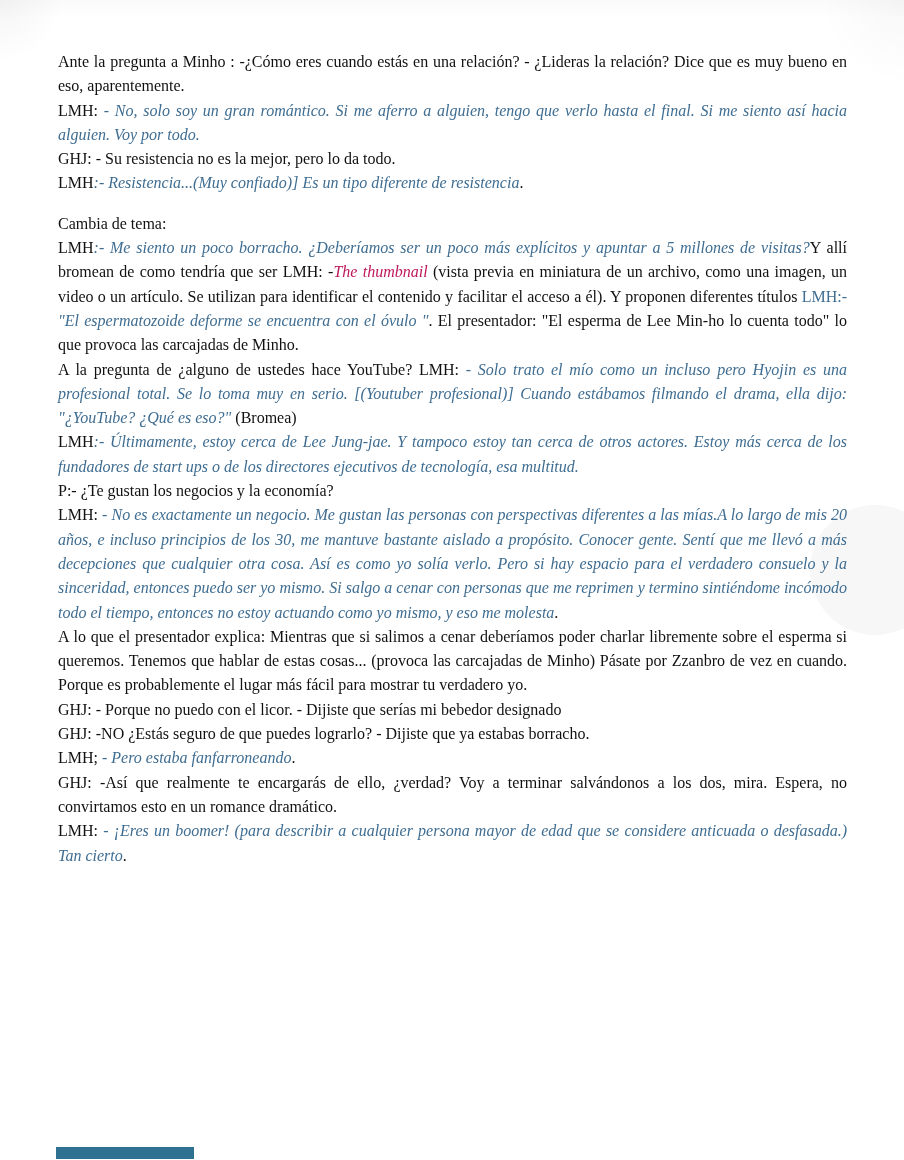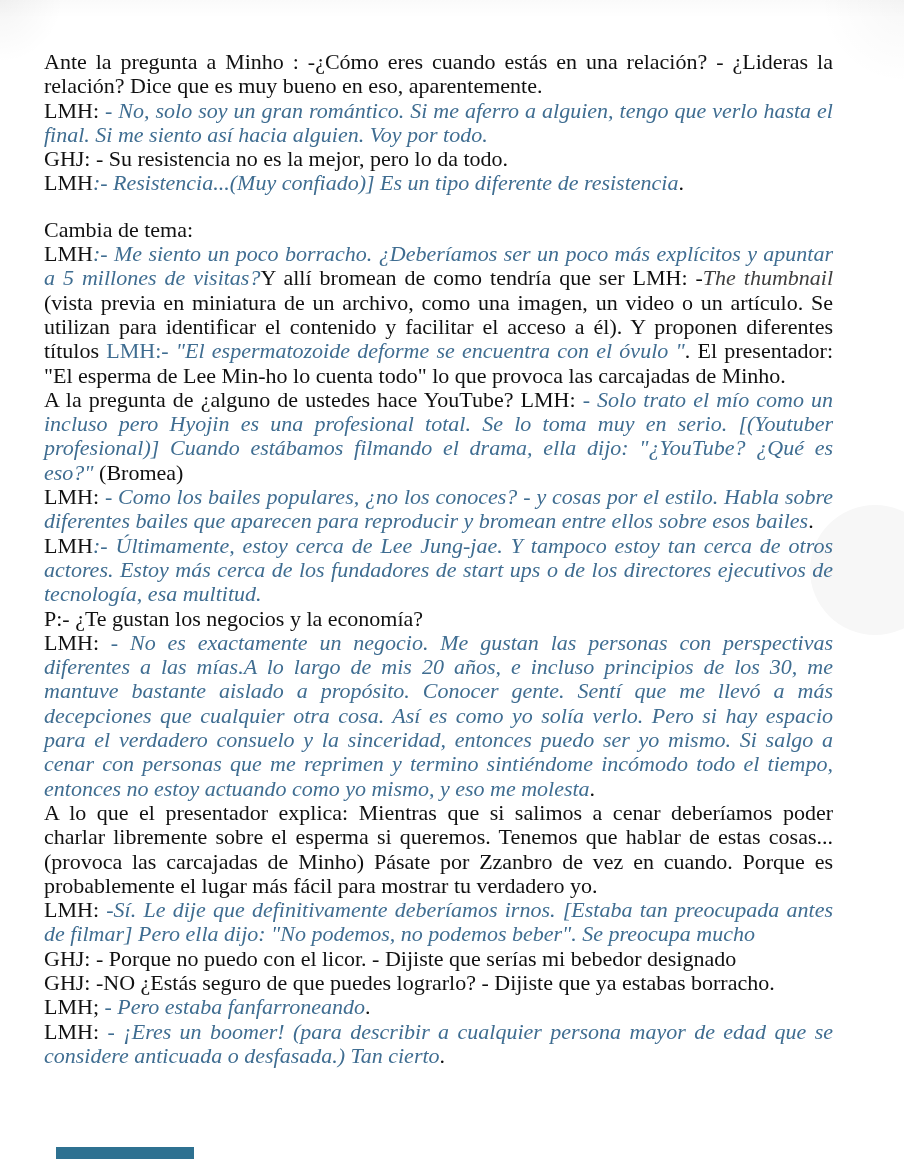--- a/index.html
+++ b/index.html
@@ -28,39 +28,39 @@
     position: absolute;
     width: 130px;
     height: 130px;
     border-radius: 50%;
     right: -36px;
     top: 505px;
     background: #f7f7f7;
   }
   .doc {
     position: absolute;
-    left: 44px;
+    left: 58px;
     top: 50px;
     width: 789px;
     color: #111111;
-    font-size: 22px;
+    font-size: 16px;
     line-height: 24.3px;
     text-align: justify;
   }
   .doc p {
     margin: 0;
     padding: 0;
   }
   .doc p.gap {
-    margin-top: 22px;
+    margin-top: 16px;
   }
   .seg-n  { color: #111111; font-style: normal; }
   .seg-i  { color: #3f6d91; font-style: italic; }
   .seg-t  { color: #3f6d91; font-style: normal; }
-  .seg-bi { color: #404040; font-style: italic; margin-top: 48px; }
+  .seg-bi { color: #be185d; font-style: italic; margin-top: 48px; }
   .bottom-bar {
     position: absolute;
     left: 56px;
     top: 1147px;
     width: 138px;
     height: 12px;
     background: #2e7191;
   }
 </style>
 </head>
@@ -70,25 +70,24 @@
 <div class="corner-circle"></div>
 
 <div class="doc" id="doc">
     <p><span class="seg-n">Ante la  pregunta a Minho : -¿Cómo eres cuando estás en una relación? - ¿Lideras la relación? Dice que es muy bueno en eso, aparentemente.</span></p>
     <p><span class="seg-n">LMH: </span><span class="seg-i">- No, solo soy un gran romántico. Si me aferro a alguien, tengo que verlo hasta el final. Si me siento así hacia alguien. Voy por todo.</span></p>
     <p><span class="seg-n">GHJ: - Su resistencia no es la mejor, pero lo da todo.</span></p>
     <p><span class="seg-n">LMH</span><span class="seg-i">:- Resistencia...(Muy confiado)] Es un tipo diferente de resistencia</span><span class="seg-n">.</span></p>
     <p class="gap"><span class="seg-n">Cambia de tema:</span></p>
     <p><span class="seg-n">LMH</span><span class="seg-i">:- Me siento un poco borracho. ¿Deberíamos ser un poco más explícitos y apuntar a 5 millones de visitas?</span><span class="seg-n">Y allí bromean de como tendría que ser LMH: -</span><span class="seg-bi">The thumbnail</span><span class="seg-n"> (vista previa en miniatura de un archivo, como una imagen, un video o un artículo. Se utilizan para identificar el contenido y facilitar el acceso a él). Y proponen diferentes títulos </span><span class="seg-t">LMH:- </span><span class="seg-i">"El espermatozoide deforme se encuentra con el óvulo "</span><span class="seg-n">. El presentador:  "El esperma de Lee Min-ho lo cuenta todo" lo que provoca las carcajadas de Minho.</span></p>
     <p><span class="seg-n">A la pregunta de ¿alguno de ustedes hace YouTube? LMH: </span><span class="seg-i">- Solo trato el mío como un incluso pero Hyojin es una profesional total. Se lo toma muy en serio. [(Youtuber profesional)]   Cuando estábamos filmando el drama, ella dijo: "¿YouTube? ¿Qué es eso?" </span><span class="seg-n">(Bromea)</span></p>
-    <p><span class="seg-n">LMH: </span><span class="seg-i">- Como los bailes populares, ¿no los conoces? - y cosas por el estilo. Habla sobre diferentes bailes que aparecen para reproducir y bromean entre ellos sobre esos bailes</span><span class="seg-n">.</span></p>
     <p><span class="seg-n">LMH</span><span class="seg-i">:- Últimamente, estoy cerca de Lee Jung-jae. Y tampoco estoy tan cerca de otros actores. Estoy más cerca de los fundadores de start ups o de los directores ejecutivos de tecnología, esa multitud.</span></p>
     <p><span class="seg-n">P:- ¿Te gustan los negocios y la economía?</span></p>
     <p><span class="seg-n">LMH: </span><span class="seg-i">- No es exactamente un negocio. Me gustan las personas con perspectivas diferentes a las mías.A lo largo de mis 20 años, e incluso principios de los 30, me mantuve bastante aislado a propósito. Conocer gente. Sentí que me llevó a más decepciones que cualquier otra cosa. Así es como yo solía verlo. Pero si hay espacio para el verdadero consuelo y la sinceridad, entonces puedo ser yo mismo. Si salgo a cenar con personas que me reprimen y termino sintiéndome incómodo todo el tiempo, entonces no estoy actuando como yo mismo, y eso me molesta</span><span class="seg-n">.</span></p>
     <p><span class="seg-n">A lo que el presentador explica: Mientras que si salimos a cenar deberíamos poder charlar libremente sobre el esperma si queremos. Tenemos que hablar de estas cosas...  (provoca las carcajadas de Minho) Pásate por Zzanbro de vez en cuando. Porque es probablemente el lugar más fácil para mostrar tu verdadero yo.</span></p>
-    <p><span class="seg-n">LMH:  </span><span class="seg-i">-Sí. Le dije que definitivamente deberíamos irnos. [Estaba tan preocupada antes de filmar] Pero ella dijo: "No podemos, no podemos beber". Se preocupa mucho</span></p>
     <p><span class="seg-n">GHJ: - Porque no puedo con el licor. - Dijiste que serías mi bebedor designado</span></p>
     <p><span class="seg-n">GHJ: -NO ¿Estás seguro de que puedes lograrlo? - Dijiste que ya estabas borracho.</span></p>
     <p><span class="seg-n">LMH; </span><span class="seg-i">- Pero estaba fanfarroneando</span><span class="seg-n">.</span></p>
+    <p><span class="seg-n">GHJ: -Así que realmente te encargarás de ello, ¿verdad? Voy a terminar salvándonos a los dos, mira. Espera, no convirtamos esto en un romance dramático.</span></p>
     <p><span class="seg-n">LMH: </span><span class="seg-i">- ¡Eres un boomer! (para describir a cualquier persona mayor de edad que se considere anticuada o desfasada.) Tan cierto</span><span class="seg-n">.</span></p>
   </div>
 
 <div class="bottom-bar"></div>
 
 </body></html>

